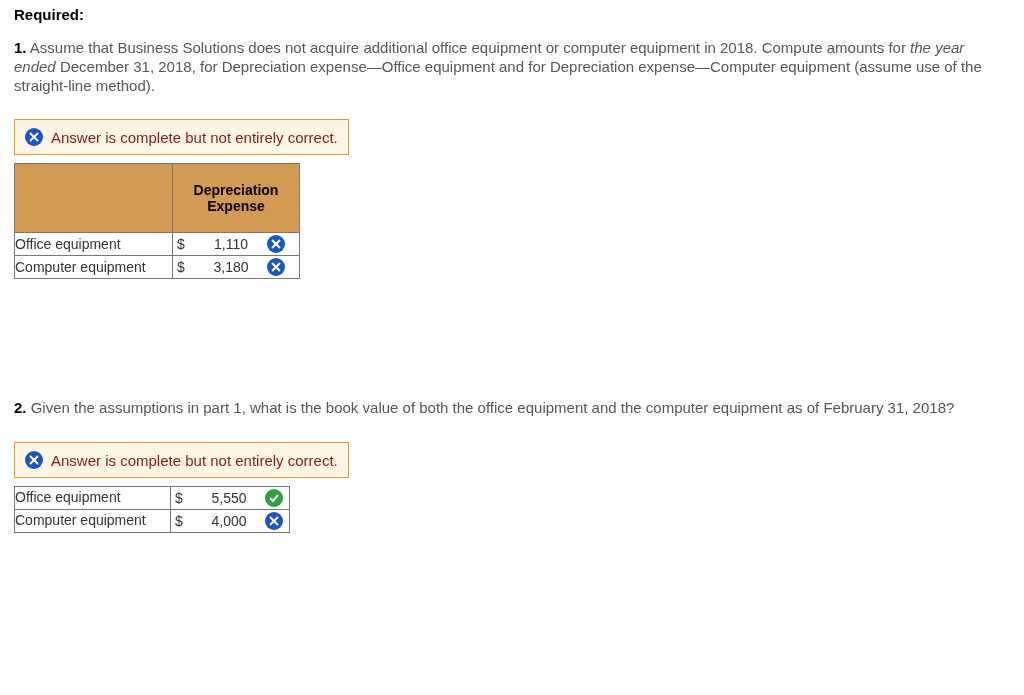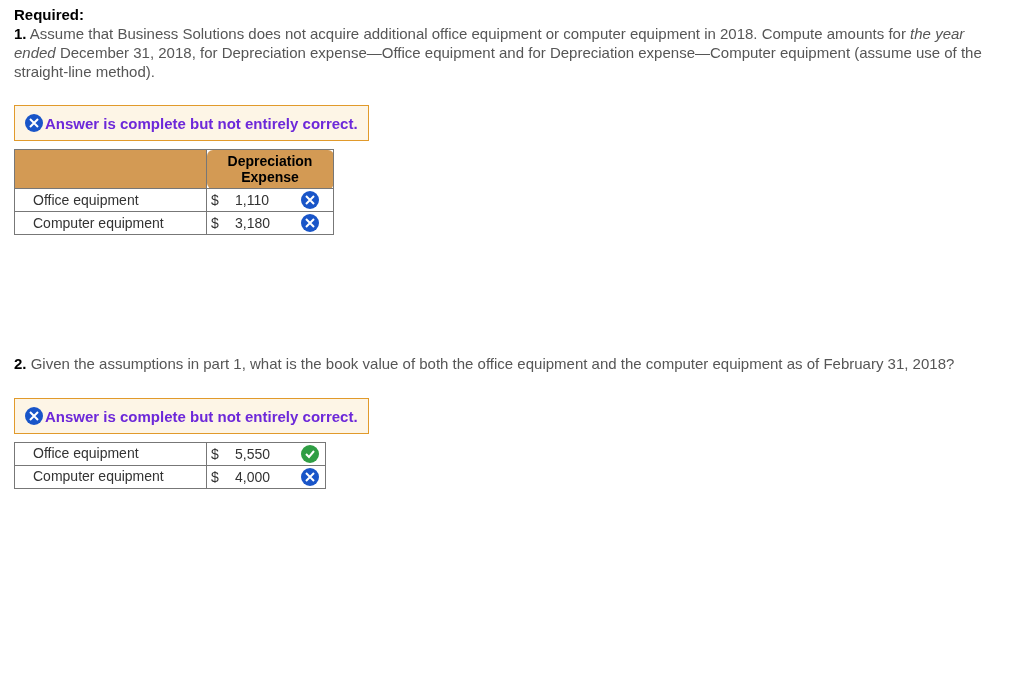--- a/index.html
+++ b/index.html
@@ -6,44 +6,44 @@
     font-family: Arial, Helvetica, sans-serif;
     font-size: 15px;
     color: #333;
     margin: 0;
     padding: 6px 14px;
     width: 996px;
   }
   .req-heading {
     font-weight: bold;
     color: #000;
-    margin-bottom: 2px;
+    margin-bottom: 16px;
   }
   .question {
     color: #565656;
     line-height: 1.25;
     margin-bottom: 24px;
   }
   .question b { color:#000; }
   .question em { font-style: italic; }
   .alert-box {
     border: 1px solid #e19a2b;
     background: #fdf5e6;
     padding: 8px 10px;
     display: inline-block;
     margin-bottom: 8px;
   }
   .alert-inner {
     display: flex;
     align-items: center;
   }
   .alert-text {
-    font-weight: bold;
-    color: #6d28d9;
-    margin-left: 2px;
+    font-weight: normal;
+    color: #7f1d1d;
+    margin-left: 8px;
   }
   .status-icon {
     width: 18px;
     height: 18px;
     border-radius: 50%;
     display: inline-flex;
     align-items: center;
     justify-content: center;
     color: #fff;
     flex: 0 0 auto;
@@ -62,39 +62,38 @@
   table.data th.blank {
     background: #d39a54;
     width: 155px;
     height: 32px;
   }
   table.data th.hdr {
     background: #d39a54;
     color: #000;
     font-weight: bold;
     text-align: center;
-    padding: 3px 8px;
+    padding: 18px 8px;
     line-height: 1.15;
-    border-radius: 6px;
   }
   table.data td.label {
-    padding: 2px 18px;
+    padding: 2px 0;
     width: 155px;
     color: #333;
     line-height: 1.1;
   }
   table.data td.currency {
     width: 16px;
     text-align: left;
     padding: 2px 4px;
     color:#333;
     border-right: none;
   }
   table.data td.amount {
-    text-align: left;
+    text-align: center;
     padding: 2px 4px;
     border-left: none;
     border-right: none;
     width: 60px;
     color:#333;
   }
   table.data td.iconcell {
     border-left: none;
     padding: 2px 6px 2px 2px;
     text-align: left;

